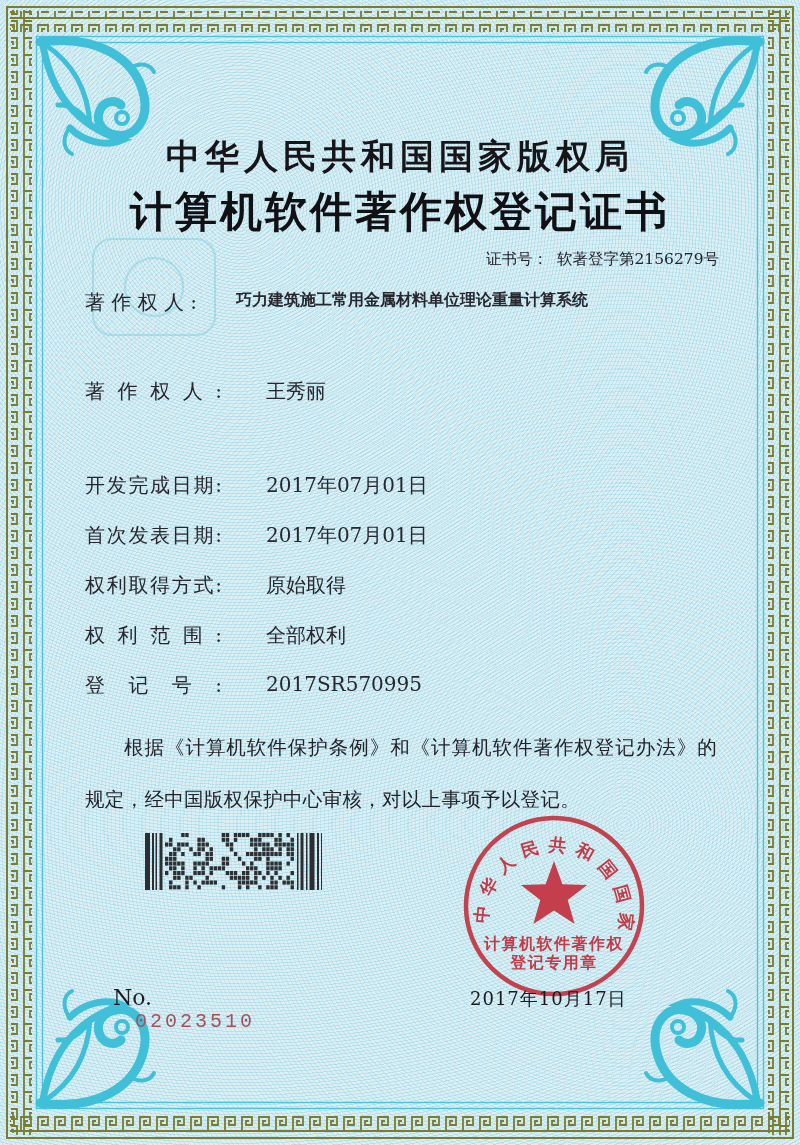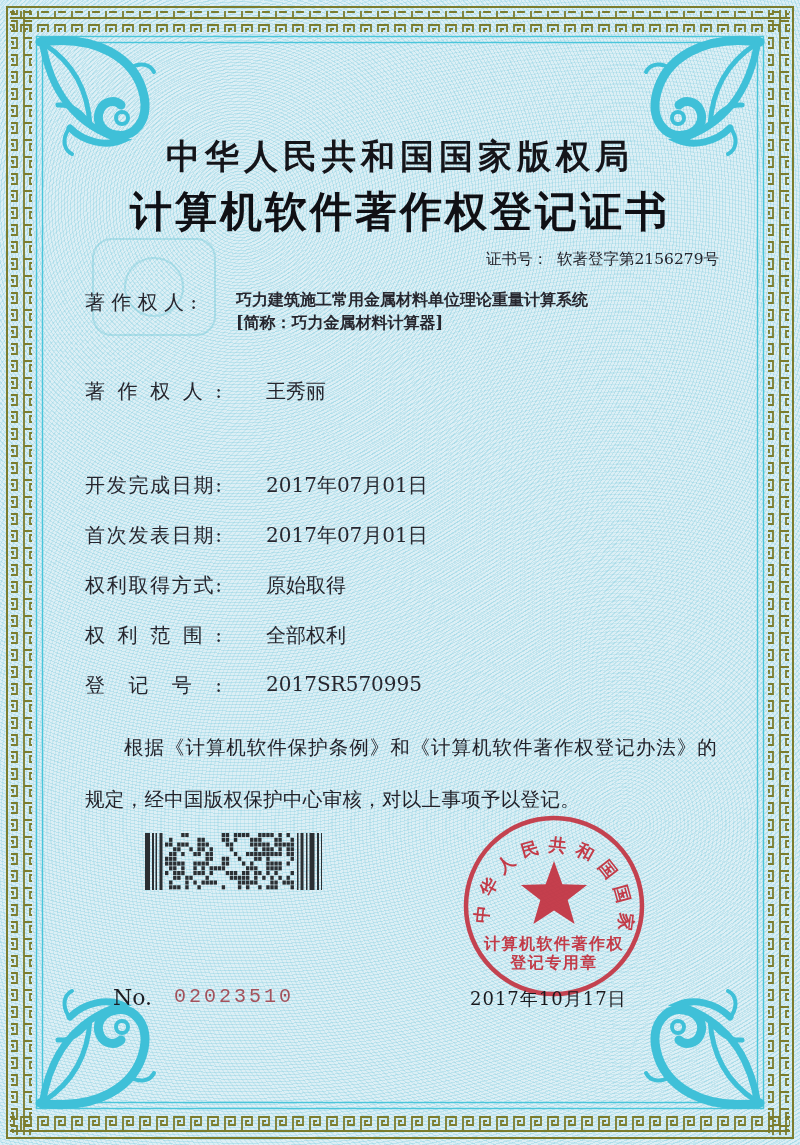--- a/index.html
+++ b/index.html
@@ -42,21 +42,21 @@
     border:2px solid rgba(130,205,220,.5);border-radius:20px;z-index:2;
   }
   .watermark .ring{
     position:absolute;left:50%;top:50%;width:56px;height:56px;
     transform:translate(-50%,-50%);
     border:2px solid rgba(130,205,220,.5);border-radius:50%;
   }
   .barcode{left:145px;top:833px;width:190px;height:57px;}
   .seal{left:456px;top:808px;width:196px;height:196px;z-index:4;}
   .issue-date{left:470px;top:981px;font-size:18px;letter-spacing:1px;color:#18181d;z-index:5;margin-top:6px;}
-  .serial-wrap{left:113px;top:985px;font-size:22px;z-index:5;display:flex;}
+  .serial-wrap{left:113px;top:985px;font-size:22px;z-index:5;display:flex;flex-direction:column;}
   .serial-no{
     margin-left:22px;font-family:Liberation Mono, monospace;
     color:#a3525c;letter-spacing:3px;font-size:20px;
   }
 </style>
 </head>
 <body>
 
 <div class="page">
 
@@ -102,21 +102,20 @@
   <div class="abs cert-title">计算机软件著作权登记证书</div>
 
   <div class="abs certno">
     <span class="lbl">证书号：</span><span>软著登字第2156279号</span>
   </div>
 
   <div class="abs row" style="top:289px">
     <span class="lab narrow">著作权人:</span>
     <span class="val val-name">
       <span class="vline">巧力建筑施工常用金属材料单位理论重量计算系统</span>
-      <span class="vline">[简称：巧力金属材料计算器]</span>
     </span>
   </div>
 
   <div class="abs row" style="top:378px">
     <span class="lab">著作权人:</span>
     <span class="val">王秀丽</span>
   </div>
 
   <div class="abs row" style="top:472px">
     <span class="lab">开发完成日期:</span>

